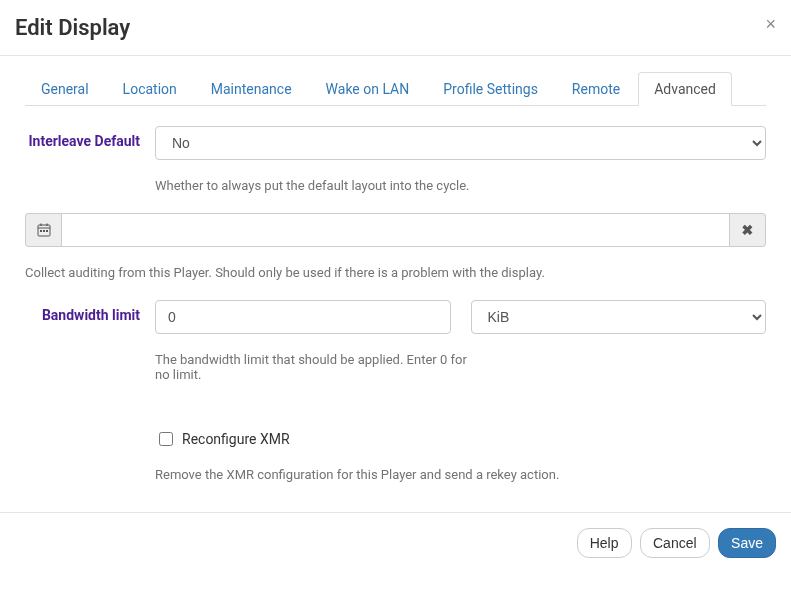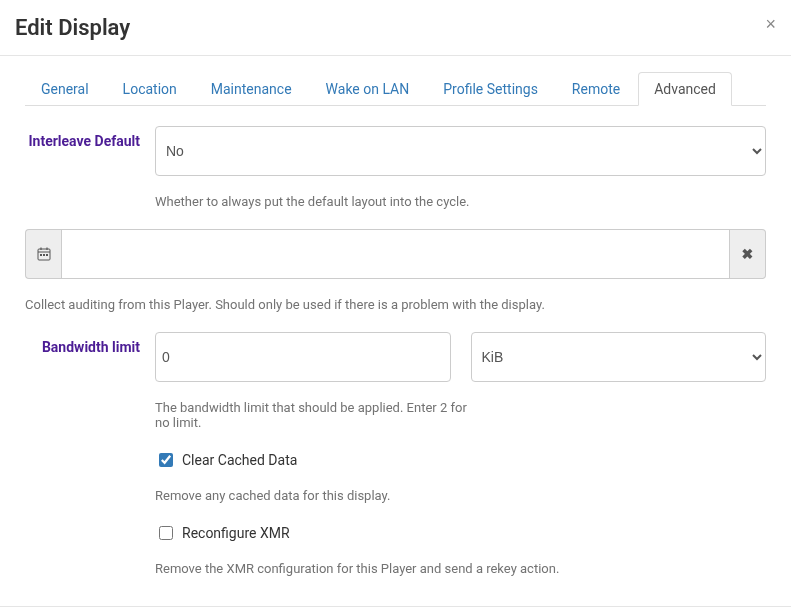--- a/index.html
+++ b/index.html
@@ -73,22 +73,22 @@
     padding-right: 15px;
     padding-top: 7px;
     font-weight: 700;
     color: #4c1d95;
   }
   .controls {
     flex: 1;
   }
   .form-control {
     width: 100%;
-    height: 50px;
-    padding: 6px 6px;
+    height: 34px;
+    padding: 6px 12px;
     font-size: 14px;
     color: #555;
     background: #fff;
     border: 1px solid #ccc;
     border-radius: 4px;
   }
   select.form-control {
     padding-right: 24px;
   }
   .help-block {
@@ -222,33 +222,26 @@
       <div class="row2">
         <div class="col">
           <input type="text" class="form-control" value="0" style="">
         </div>
         <div class="col">
           <select class="form-control">
             <option>KiB</option>
           </select>
         </div>
       </div>
-      <div class="help-block" style="max-width:320px">The bandwidth limit that should be applied. Enter 2 for no limit.</div>
+      <div class="help-block" style="max-width:320px">The bandwidth limit that should be applied. Enter 0 for no limit.</div>
     </div>
   </div>
 
   <div class="form-group">
     <label class="control-label"></label>
-    <div class="controls">
-      <div class="checkbox-row">
-        <input type="checkbox" checked="" style="">
-        <label>Clear Cached Data</label>
-      </div>
-      <div class="help-block">Remove any cached data for this display.</div>
-    </div>
   </div>
 
   <div class="form-group" style="margin-bottom:5px">
     <label class="control-label"></label>
     <div class="controls">
       <div class="checkbox-row">
         <input type="checkbox" style="">
         <label>Reconfigure XMR</label>
       </div>
       <div class="help-block">Remove the XMR configuration for this Player and send a rekey action.</div>

